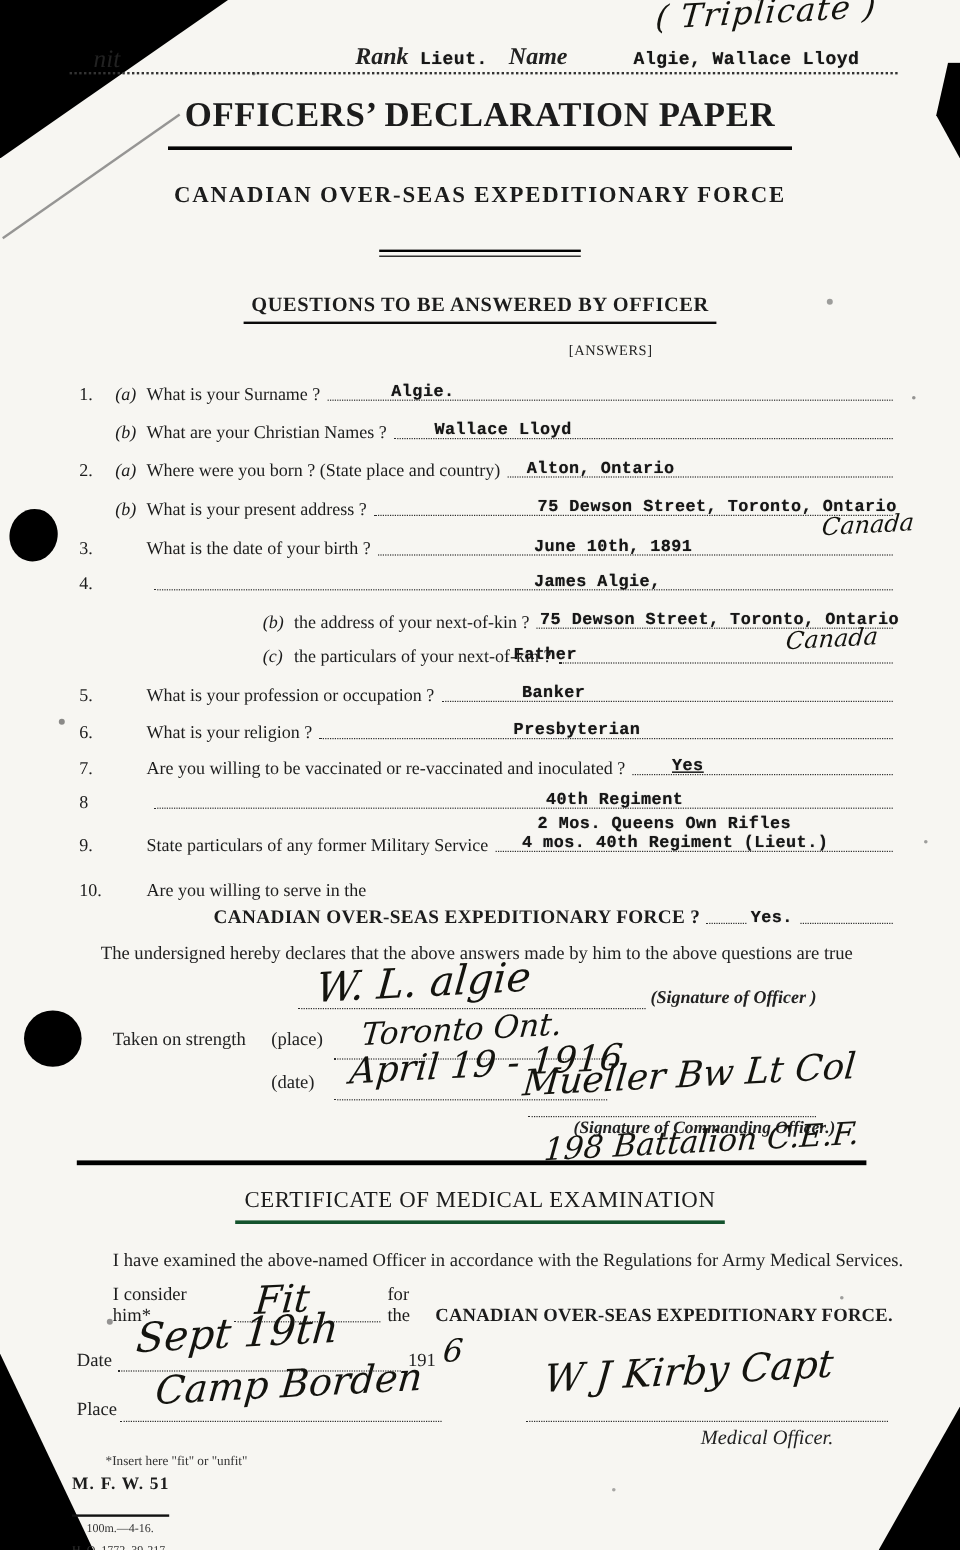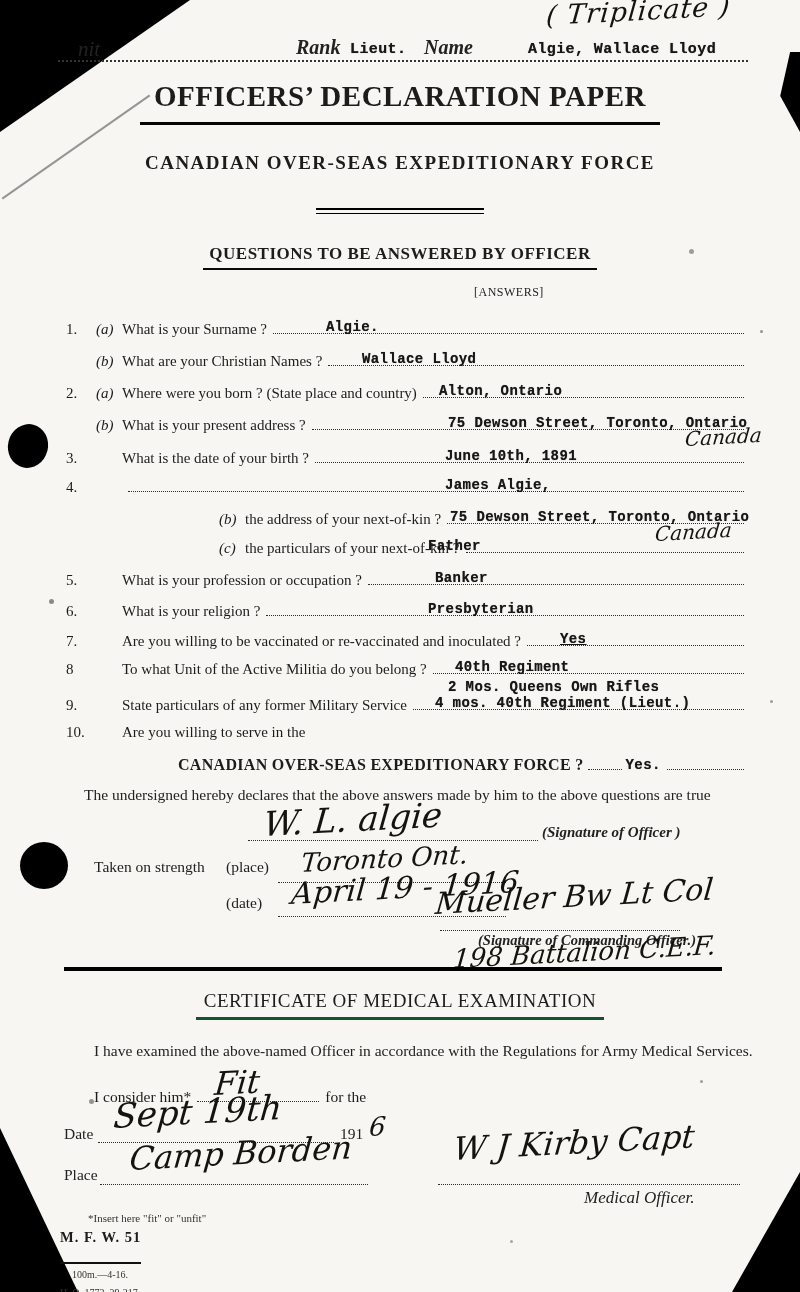--- a/index.html
+++ b/index.html
@@ -200,35 +200,34 @@
       <span class="qnum">7.</span>
       <span class="qsub"></span>
       <span class="qtext">Are you willing to be vaccinated or re-vaccinated and inoculated ?</span>
       <span class="leader"></span>
       <span class="answer typed" style="left:498px;text-decoration:underline;">Yes</span>
     </div>
 
     <div class="qrow" style="top:340px;">
       <span class="qnum">8</span>
       <span class="qsub"></span>
-      <span class="qtext">To what Unit of the Active Militia do you belong ?</span>
       <span class="leader"></span>
       <span class="answer typed" style="left:393px;">40th Regiment</span>
     </div>
 
     <div class="qrow" style="top:376px;">
       <span class="qnum">9.</span>
       <span class="qsub"></span>
       <span class="qtext">State particulars of any former Military Service</span>
       <span class="leader"></span>
       <span class="answer-above typed" style="left:386px;">2 Mos. Queens Own Rifles</span>
       <span class="answer typed" style="left:373px;">4 mos. 40th Regiment (Lieut.)</span>
     </div>
 
-    <div class="qrow" style="top:403px;">
+    <div class="qrow" style="top:414px;">
       <span class="qnum">10.</span>
       <span class="qsub"></span>
       <span class="qtext">Are you willing to serve in the</span>
     </div>
   </div>
 
   <div class="abs coefrow">
     <span class="coefq">CANADIAN OVER-SEAS EXPEDITIONARY FORCE ?</span>
     <span class="leader l30"></span>
     <span class="typed" style="margin:0 2px 1px;">Yes.</span>
@@ -262,20 +261,21 @@
   </div>
 
   <span class="abs print decl" style="left:94px;top:1042px;">I have examined the above-named Officer in accordance with the Regulations for Army Medical Services.</span>
 
   <div class="abs considerrow">
     <span>I consider him*</span>
     <span class="fitbox">
       <span class="abs hand" style="left:16px;bottom:-2px;font-size:32px;">Fit</span>
     </span>
     <span>for the </span>
+    <span class="coef-bold">CANADIAN OVER-SEAS EXPEDITIONARY FORCE.</span>
   </div>
 
   <span class="abs print decl" style="left:64px;top:1125px;">Date</span>
   <div class="abs lineabs" style="left:98px;top:1118px;width:236px;height:24px;"></div>
   <span class="abs hand" style="left:112px;top:1096px;font-size:34px;">Sept 19th</span>
   <span class="abs print decl" style="left:340px;top:1125px;">191</span>
   <span class="abs hand" style="left:368px;top:1112px;font-size:26px;">6</span>
 
   <span class="abs print decl" style="left:64px;top:1166px;">Place</span>
   <div class="abs lineabs" style="left:100px;top:1160px;width:268px;height:24px;"></div>

